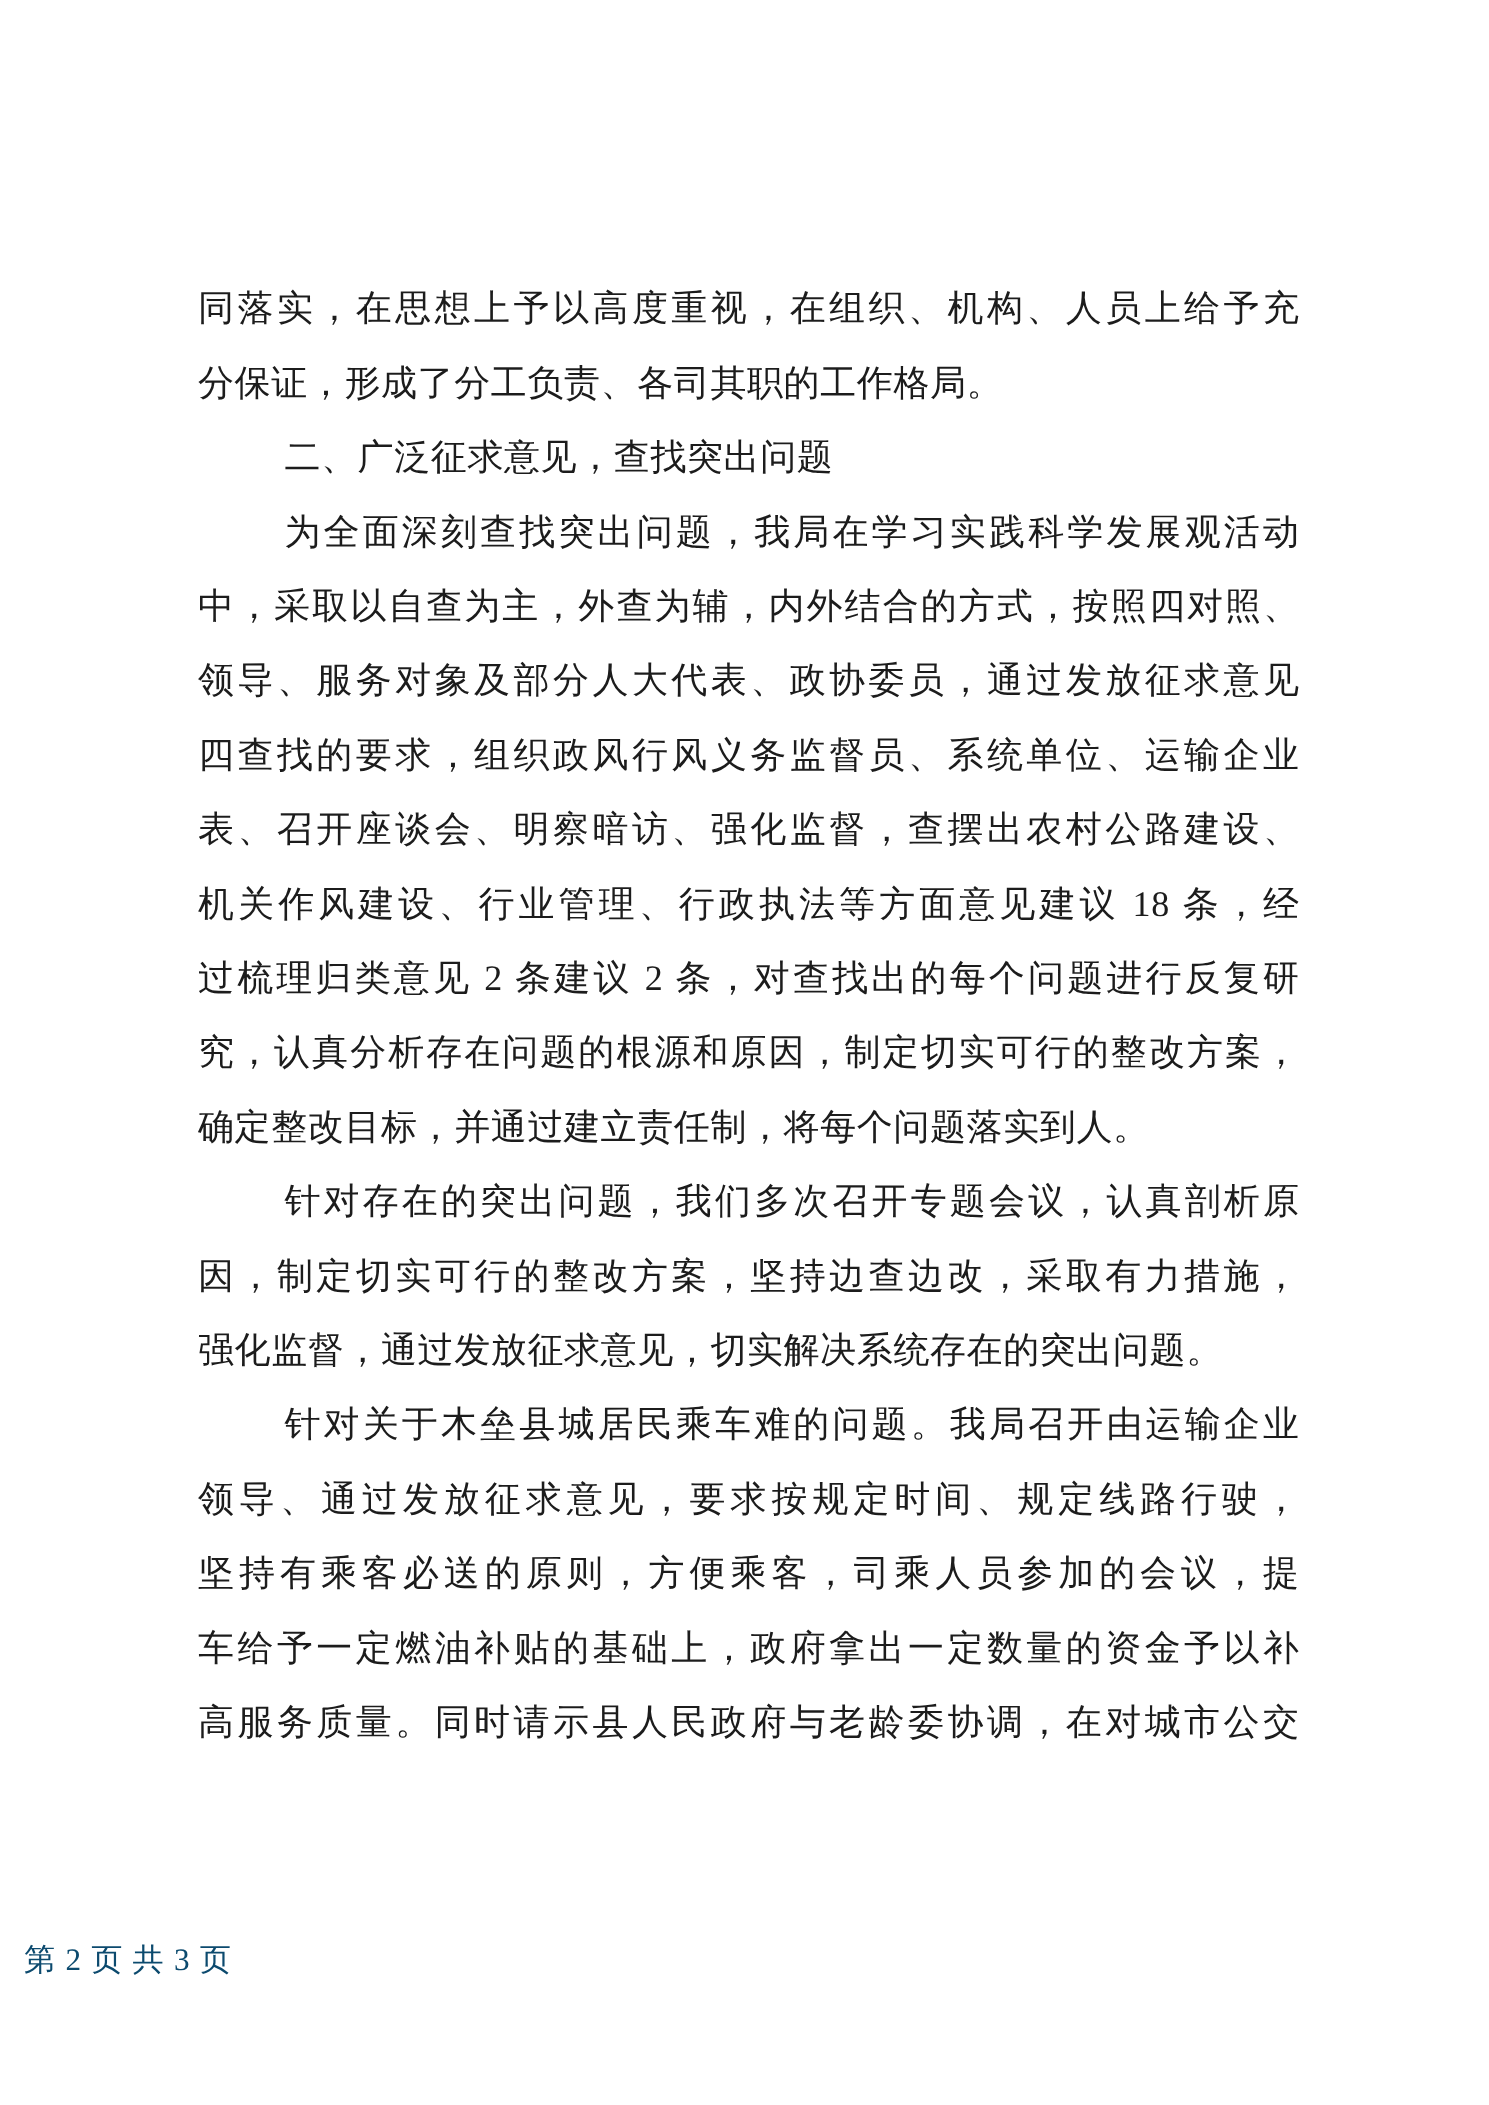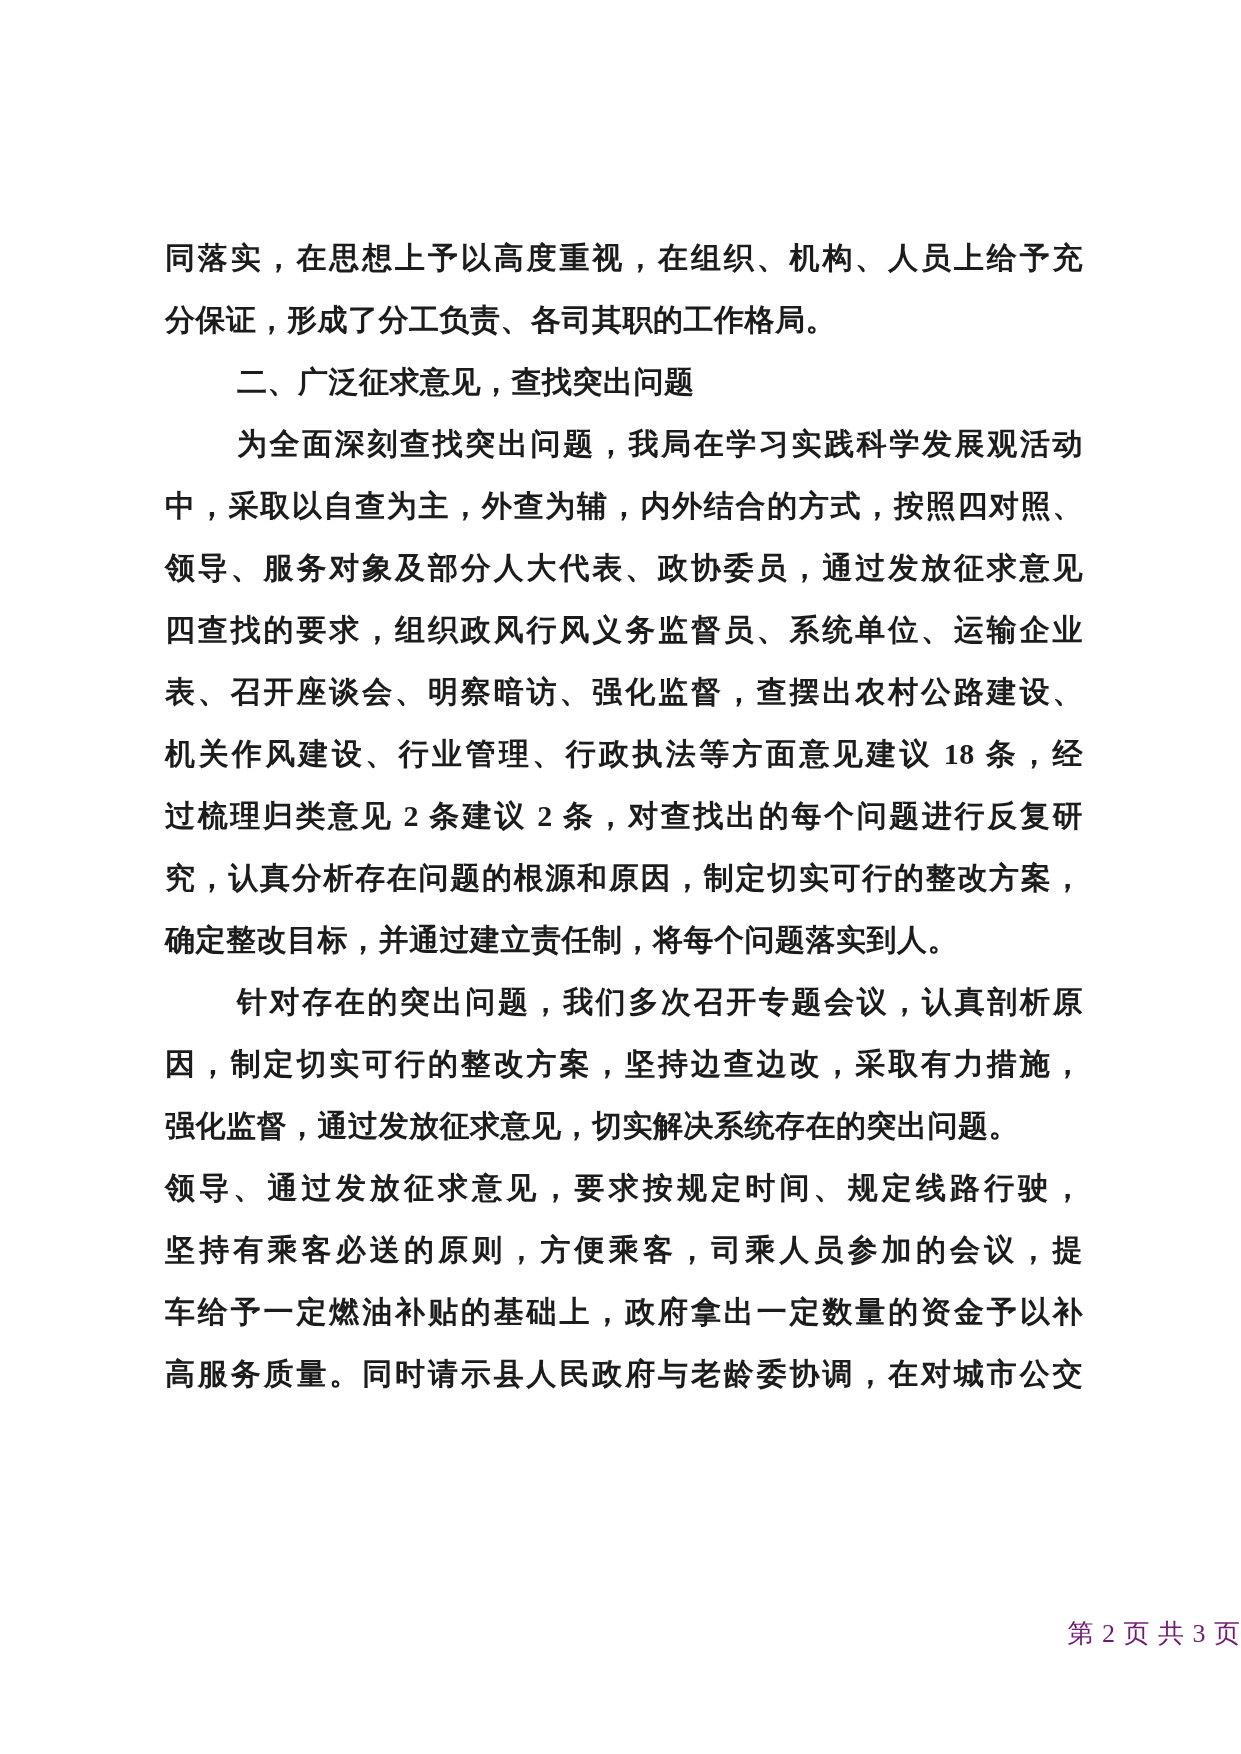--- a/index.html
+++ b/index.html
@@ -26,41 +26,41 @@
     top: 227px;
     width: 918px;
     font-size: 30px;
     line-height: 62px;
     letter-spacing: 0.5px;
   }
   .line {
     height: 62px;
     text-align: left;
     white-space: nowrap;
-    font-weight: bold;
   }
   .line.stretch {
     white-space: normal;
     text-align: justify;
     text-align-last: justify;
     text-justify: inter-character;
   }
   .line.indent {
     text-indent: 72px;
   }
   .footer {
     position: absolute;
     left: 0;
     right: 0;
     top: 1618px;
-    text-align: right;
+    text-align: left;
     font-size: 26px;
     line-height: 32px;
-    color: #701a75;
+    color: #0c4a6e;
     letter-spacing: 1px;
+    padding-left: 20px;
   }
 </style>
 </head>
 <body>
 
 <div class="page">
   <div class="text-body">
       <div class="line stretch">同落实，在思想上予以高度重视，在组织、机构、人员上给予充</div>
       <div class="line">分保证，形成了分工负责、各司其职的工作格局。</div>
       <div class="line indent">二、广泛征求意见，查找突出问题</div>
@@ -69,20 +69,21 @@
       <div class="line stretch">领导、服务对象及部分人大代表、政协委员，通过发放征求意见</div>
       <div class="line stretch">四查找的要求，组织政风行风义务监督员、系统单位、运输企业</div>
       <div class="line stretch">表、召开座谈会、明察暗访、强化监督，查摆出农村公路建设、</div>
       <div class="line stretch">机关作风建设、行业管理、行政执法等方面意见建议 18 条，经</div>
       <div class="line stretch">过梳理归类意见 2 条建议 2 条，对查找出的每个问题进行反复研</div>
       <div class="line stretch">究，认真分析存在问题的根源和原因，制定切实可行的整改方案，</div>
       <div class="line">确定整改目标，并通过建立责任制，将每个问题落实到人。</div>
       <div class="line indent stretch">针对存在的突出问题，我们多次召开专题会议，认真剖析原</div>
       <div class="line stretch">因，制定切实可行的整改方案，坚持边查边改，采取有力措施，</div>
       <div class="line">强化监督，通过发放征求意见，切实解决系统存在的突出问题。</div>
+      <div class="line indent stretch">针对关于木垒县城居民乘车难的问题。我局召开由运输企业</div>
       <div class="line stretch">领导、通过发放征求意见，要求按规定时间、规定线路行驶，</div>
       <div class="line stretch">坚持有乘客必送的原则，方便乘客，司乘人员参加的会议，提</div>
       <div class="line stretch">车给予一定燃油补贴的基础上，政府拿出一定数量的资金予以补</div>
       <div class="line stretch">高服务质量。同时请示县人民政府与老龄委协调，在对城市公交</div>
     </div>
   <div class="footer">
     <span>第 2 页  共 3 页</span>
   </div>
 </div>
 

